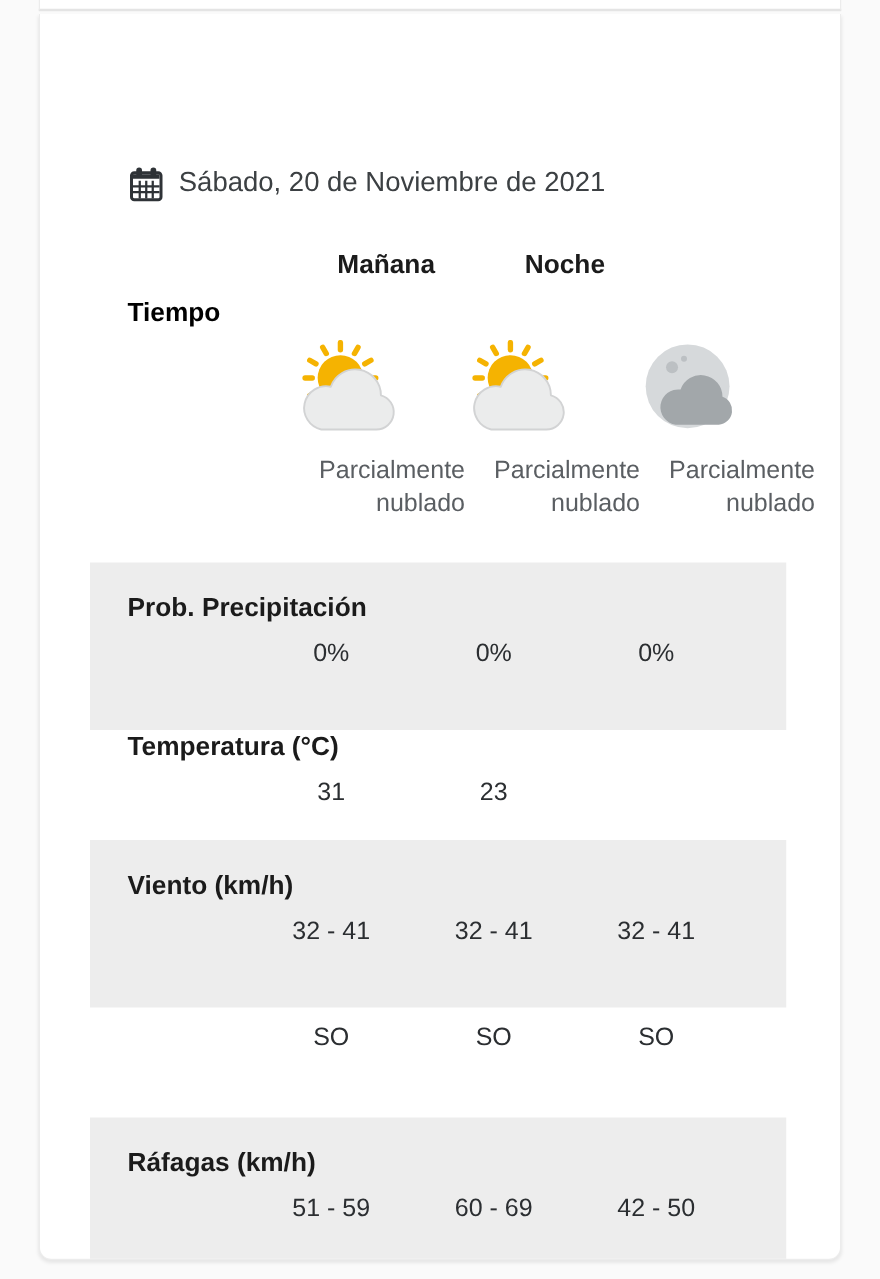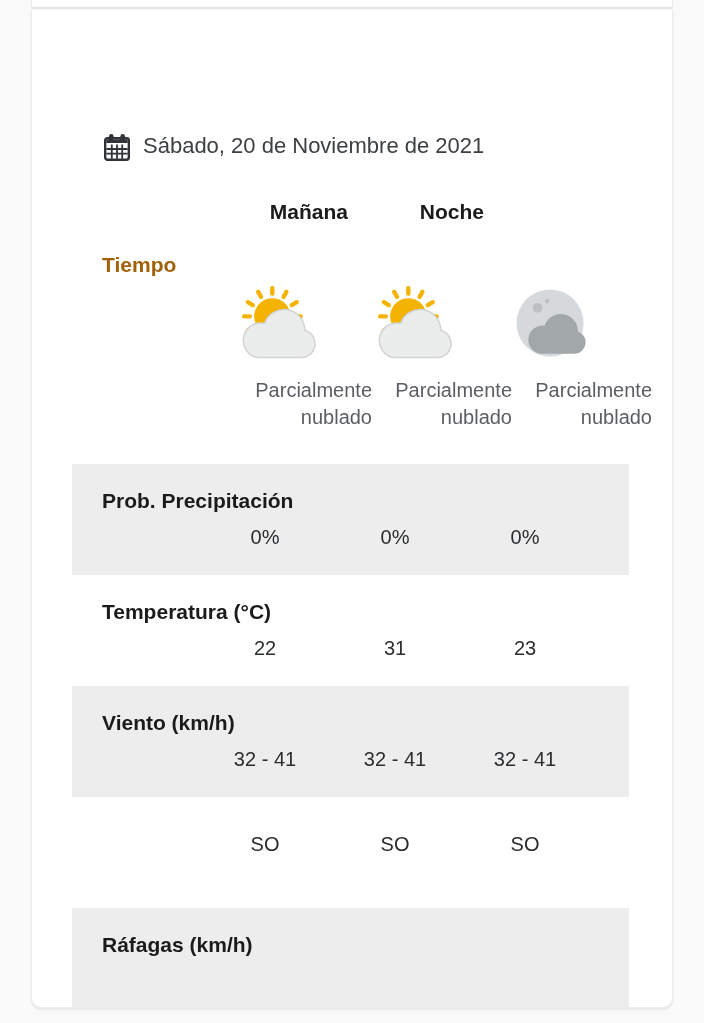--- a/index.html
+++ b/index.html
@@ -48,26 +48,26 @@
   
   .cols { display: grid; }
   .heads {
     margin-top: 36px;
     margin-left: 180px;
     grid-template-columns: 136px 136px 136px;
   }
   .head { text-align: right; font-weight: bold; font-size: 21px; line-height: 26px; color: #1b1b1b; }
 
   .tiempo-label {
-    margin-top: 27px;
+    margin-top: 13px;
     margin-left: 70px;
     font-weight: bold;
     font-size: 21px;
     line-height: 26px;
-    color: #a16207;
+    color: #000000;
   }
 
   .icons {
     margin-top: 8px;
     margin-left: 180px;
     grid-template-columns: 136px 136px 136px;
   }
   .icon-cell { display: flex; justify-content: center; align-items: flex-start; height: 78px; }
 
   .captions {
@@ -81,21 +81,21 @@
     line-height: 27px;
     color: #5a5e62;
     text-align: right;
   }
 
   
   .rows { margin-top: 33px; }
   .row { height: 111px; }
   .band {
     margin: 0 43px 0 40px;
-    height: 111px;
+    height: 134px;
     padding-top: 24px;
   }
   .row.shaded .band { background: #ededed; }
   .row-label {
     margin-left: 30px;
     font-weight: bold;
     font-size: 21px;
     line-height: 26px;
     color: #1b1b1b;
   }
@@ -203,21 +203,20 @@
             <span class="val">0%</span>
             <span class="val">0%</span>
           </div>
         </div>
       </div>
 
       <div class="row">
         <div class="band">
           <div class="row-label">Temperatura (°C)</div>
           <div class="vals">
-            <span class="val">22</span>
             <span class="val">31</span>
             <span class="val">23</span>
           </div>
         </div>
       </div>
 
       <div class="row shaded">
         <div class="band">
           <div class="row-label">Viento (km/h)</div>
           <div class="vals">
@@ -234,18 +233,23 @@
             <span class="val">SO</span>
             <span class="val">SO</span>
             <span class="val">SO</span>
           </div>
         </div>
       </div>
 
       <div class="row shaded">
         <div class="band">
           <div class="row-label">Ráfagas (km/h)</div>
+          <div class="vals">
+            <span class="val">51 - 59</span>
+            <span class="val">60 - 69</span>
+            <span class="val">42 - 50</span>
+          </div>
         </div>
       </div>
 
     </div>
   </div>
 </div>
 
 </body></html>

